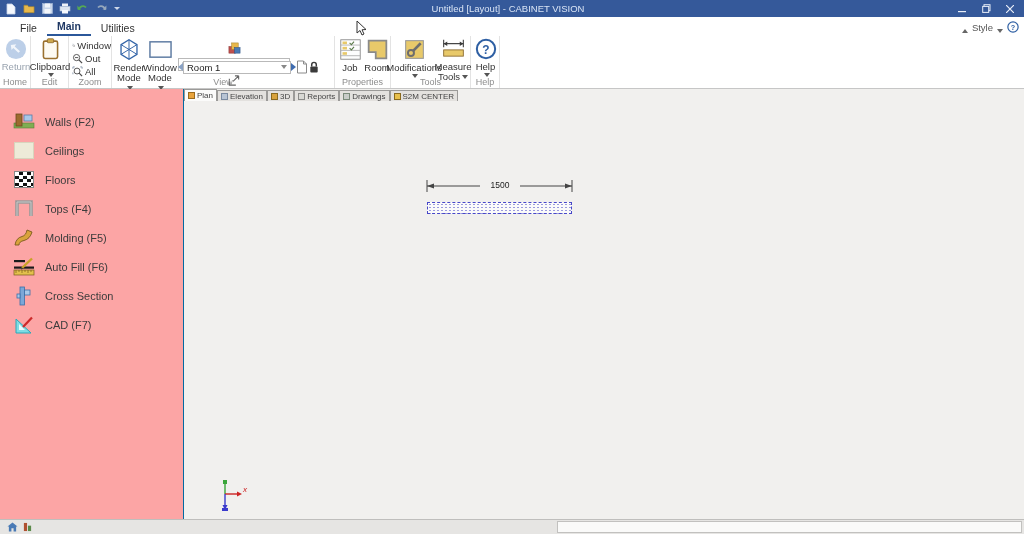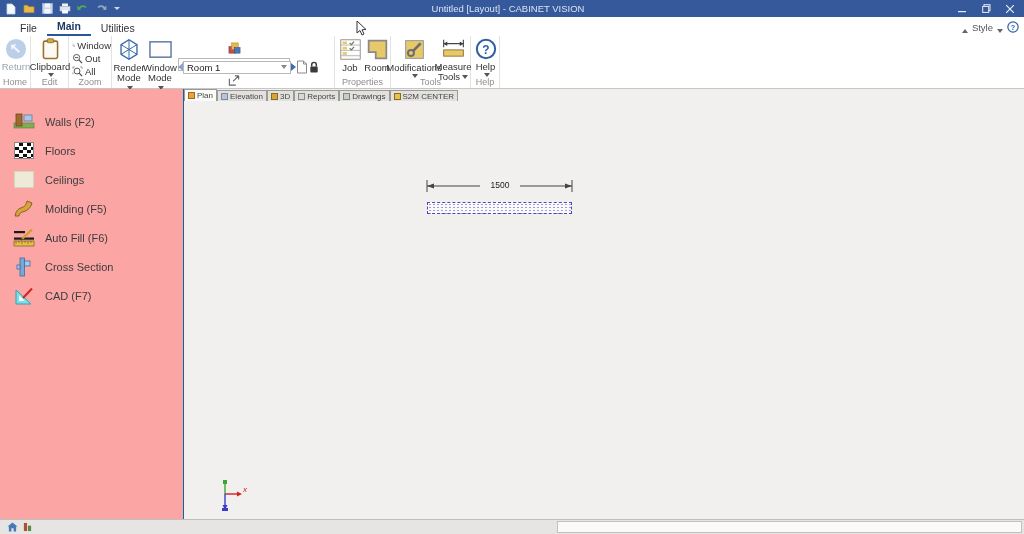--- a/index.html
+++ b/index.html
@@ -246,20 +246,21 @@
         <span class="tri-right"></span>
         <svg width="12" height="14" viewBox="0 0 12 14">
           <path d="M1.5,1 h6 l3,3 v9 h-9 z" fill="#fff" stroke="#8a8a8a" stroke-width="1"></path>
           <path d="M7.5,1 v3 h3" fill="none" stroke="#8a8a8a" stroke-width="1"></path>
         </svg>
         <svg width="12" height="14" viewBox="0 0 13 15">
           <path d="M4,7 V5 a2.5,2.5 0 0 1 5,0 V7" fill="none" stroke="#3a3a3a" stroke-width="1.6"></path>
           <rect x="2.5" y="7" width="8" height="6.5" rx="1" fill="#3a3a3a"></rect>
         </svg>
       </div>
+      <div class="glabel">View</div>
     </div>
 
     <div class="rgroup" style="left:335px; width:56px;">
       <div class="bigbtn" style="left:3px; width:24px;">
         <svg width="23" height="23" viewBox="0 0 26 26">
           <rect x="2" y="2" width="22" height="22" fill="#fdfdfd" stroke="#8a8a8a" stroke-width="1"></rect>
           <path d="M2,8 h22 M2,14 h22 M2,20 h22" stroke="#b0b0b0" stroke-width="1"></path>
           <rect x="4" y="4" width="5" height="3" fill="#e8c96a"></rect>
             <rect x="4" y="10" width="5" height="3" fill="#e8c96a"></rect>
           <rect x="4" y="16" width="5" height="3" fill="#e8c96a"></rect>
@@ -327,32 +328,41 @@
           <rect x="3" y="2" width="6" height="12" fill="#9c6b2f" stroke="#6b4a1e" stroke-width="0.8"></rect>
           <rect x="11" y="3" width="8" height="6" fill="#a9c8e8" stroke="#5a7ba6" stroke-width="0.8"></rect>
         </svg>
       </span>
       <span class="slabel">Walls (F2)</span>
     </div>
 
 
     <div class="side-item">
       <span class="sicon">
+        <span style="width:20px;height:17px;display:inline-block;background:#edebd8;border:1px solid #d8d5bd;"></span>
+      </span>
+      <span class="slabel">Ceilings</span>
+    </div>
+
+    <div class="side-item">
+      <span class="sicon">
         <span style="width:20px;height:17px;display:inline-block;background:conic-gradient(#111 25%, #fff 0 50%, #111 0 75%, #fff 0); background-size:8px 7px; border:1px solid #888;"></span>
       </span>
       <span class="slabel">Floors</span>
     </div>
 
     <div class="side-item">
       <span class="sicon">
-        <span style="width:20px;height:17px;display:inline-block;background:#edebd8;border:1px solid #d8d5bd;"></span>
-      </span>
-      <span class="slabel">Ceilings</span>
-    </div>
-
+        <svg width="20" height="19" viewBox="0 0 20 19">
+          <path d="M3,17 V3 H17 V17" fill="none" stroke="#9a9a9a" stroke-width="3.6"></path>
+          <path d="M3,17 V3 H17 V17" fill="none" stroke="#c8c8c8" stroke-width="1"></path>
+        </svg>
+      </span>
+      <span class="slabel">Tops (F4)</span>
+    </div>
 
     <div class="side-item">
       <span class="sicon">
         <svg width="22" height="19" viewBox="0 0 22 19">
           <path d="M2,17 Q3,10 9,8.5 Q13,7.5 14,2 L19,4 Q17,11 11,12.5 Q6,13.5 6,17 Z" fill="#d9a33c" stroke="#7a5a1e" stroke-width="0.9"></path>
         </svg>
       </span>
       <span class="slabel">Molding (F5)</span>
     </div>
 

